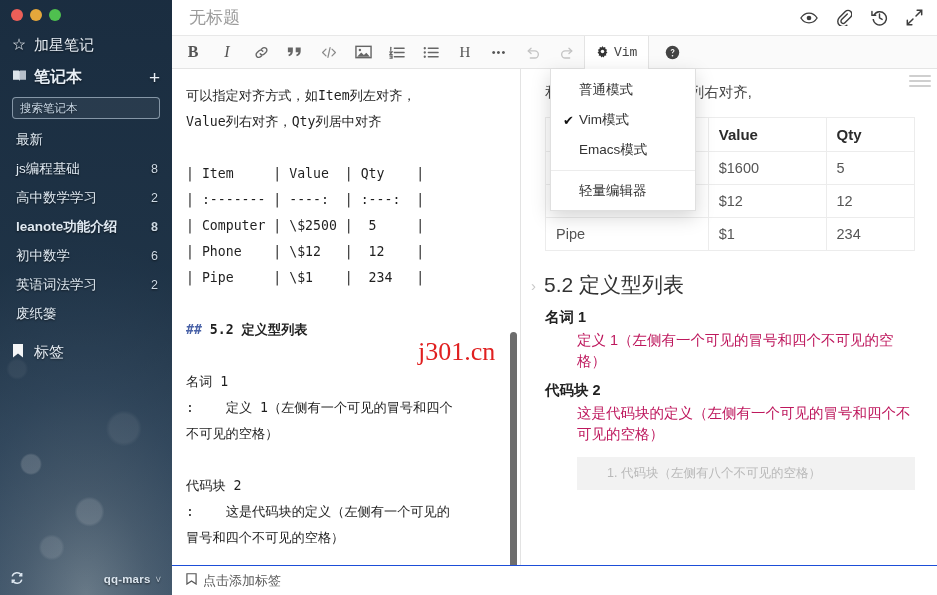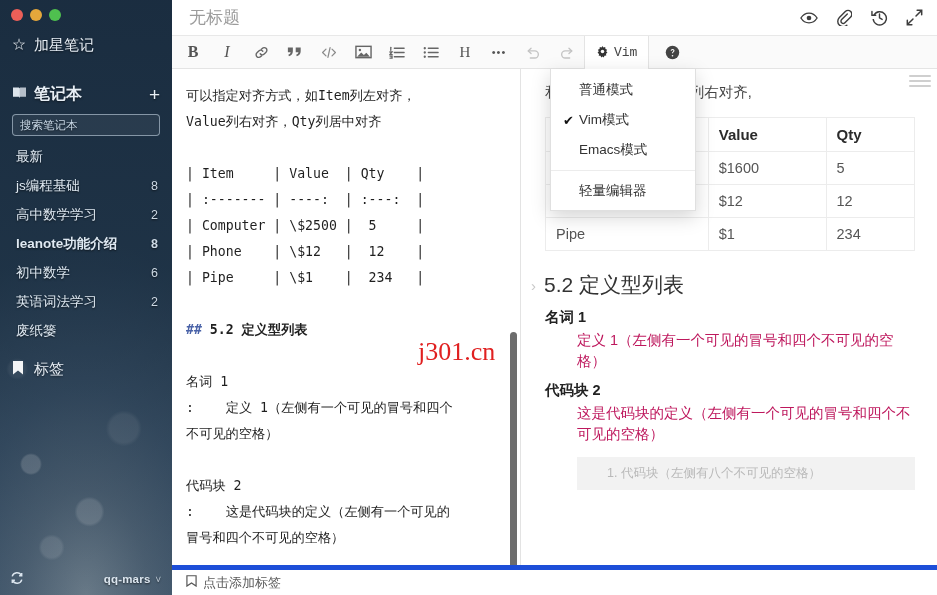--- a/index.html
+++ b/index.html
@@ -43,21 +43,21 @@
 
   .sb-row{
     display:flex; align-items:center;
     color:#e7eef5; font-size:15px;
     padding:0 12px; height:32px;
     text-shadow:0 1px 2px rgba(0,0,0,.55);
     cursor:pointer;
   }
   .sb-row .ic{ width:22px; flex:0 0 22px; font-size:14px; opacity:.95; }
   .sb-star{ margin-top:8px; }
-  .sb-book{ font-weight:bold; font-size:16px; position:relative;margin-top:17px; }
+  .sb-book{ font-weight:bold; font-size:16px; position:relative; }
   .sb-book .plus{ margin-left:auto; font-size:19px; font-weight:400; line-height:1; }
 
   .sb-search{
     margin:4px 12px 6px 12px;
     height:22px; border:1px solid rgba(210,225,240,.55);
     border-radius:4px; background:rgba(255,255,255,0.06);
     display:flex; align-items:center; padding:0 7px;
   }
   .sb-search span{
     font-size:11.5px; color:#c9d8e6;
@@ -187,21 +187,21 @@
   }
   .pv-h2 .chev{ color:#c8c8c8; font-size:15px; font-weight:normal; }
   .pv-dt{ font-weight:bold; font-size:14.5px; color:#222; margin-top:9px; }
   .pv-dd{ font-size:14.5px; color:#be185d; line-height:21px; margin:3px 0 0 32px; }
   .pv-code{
     background:#f2f2f2; color:#b9b9b9; font-size:12.5px;
     margin:12px 0 0 32px; padding:8px 10px 8px 30px;
   }
 
   .tagbar{
-    height:30px; flex:0 0 30px; border-top:5px solid #1d4ed8;
+    height:30px; flex:0 0 30px; border-top:1px solid #1d4ed8;
     display:flex; align-items:center; padding:0 0 0 14px;
     background:#fff; font-size:13px; color:#5a5a5a; cursor:pointer;
   }
   .tagbar .tgi{ margin-right:6px; font-size:13px; color:#555; }
 </style>
 </head>
 <body>
 
 <div id="app">
 

